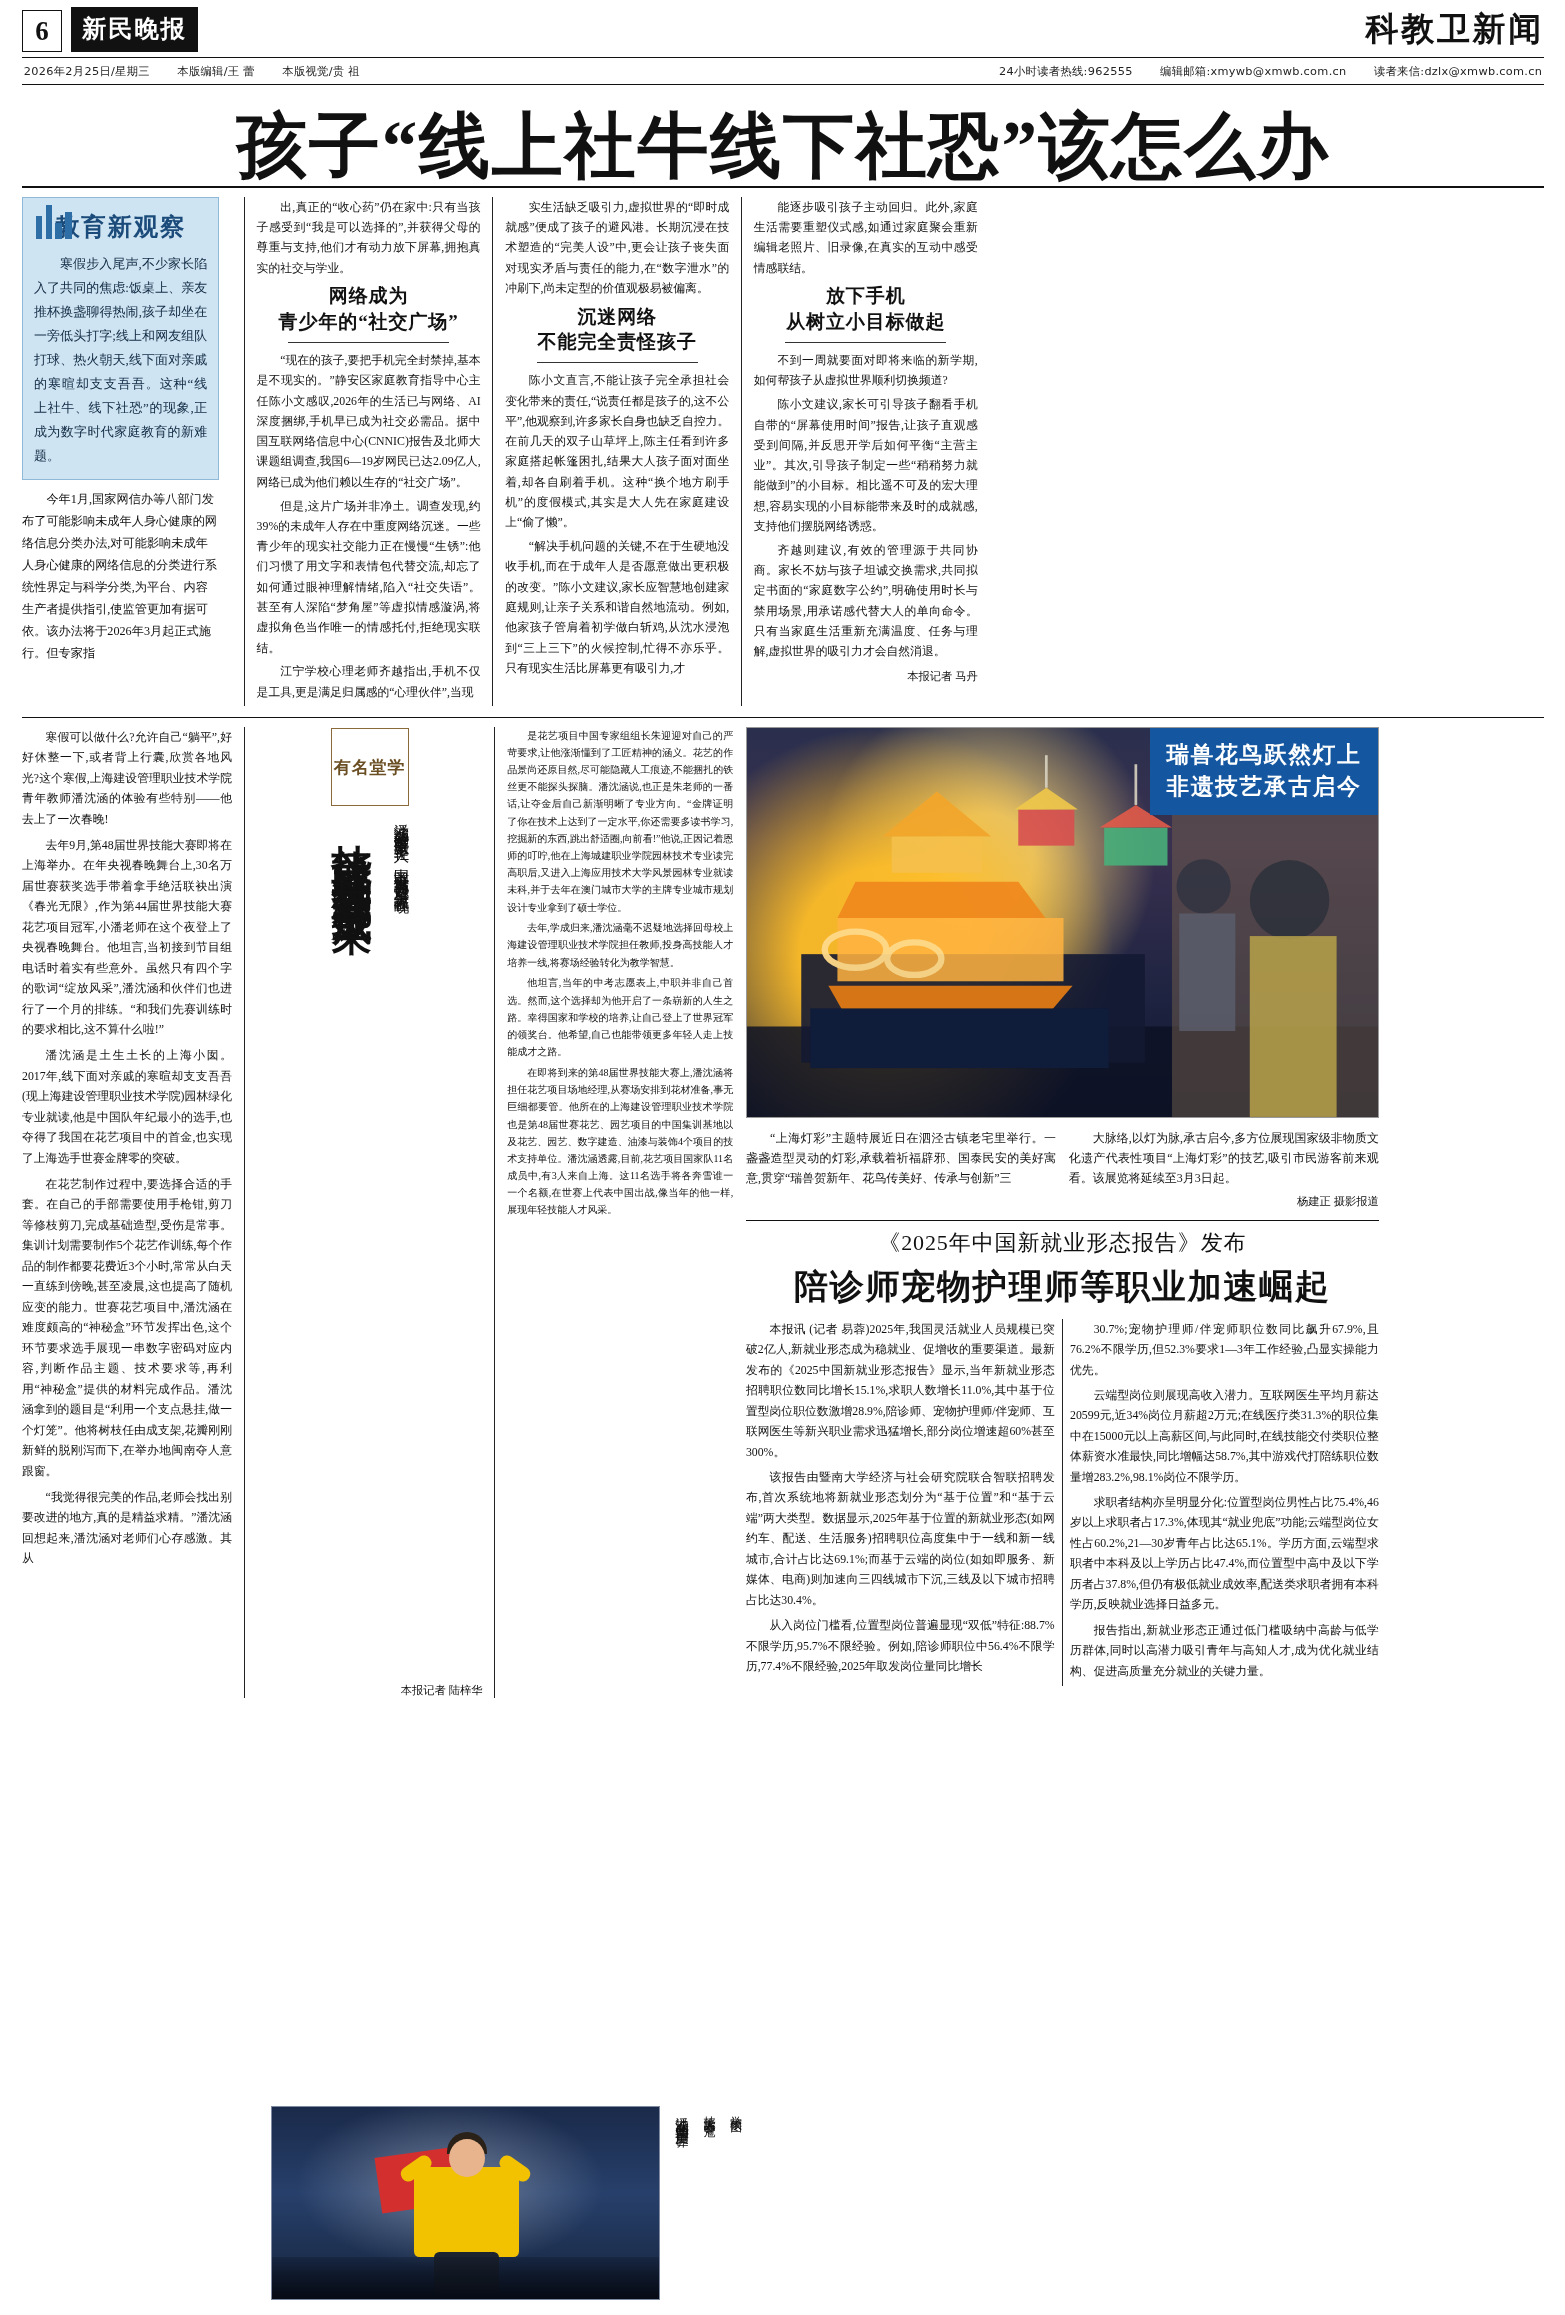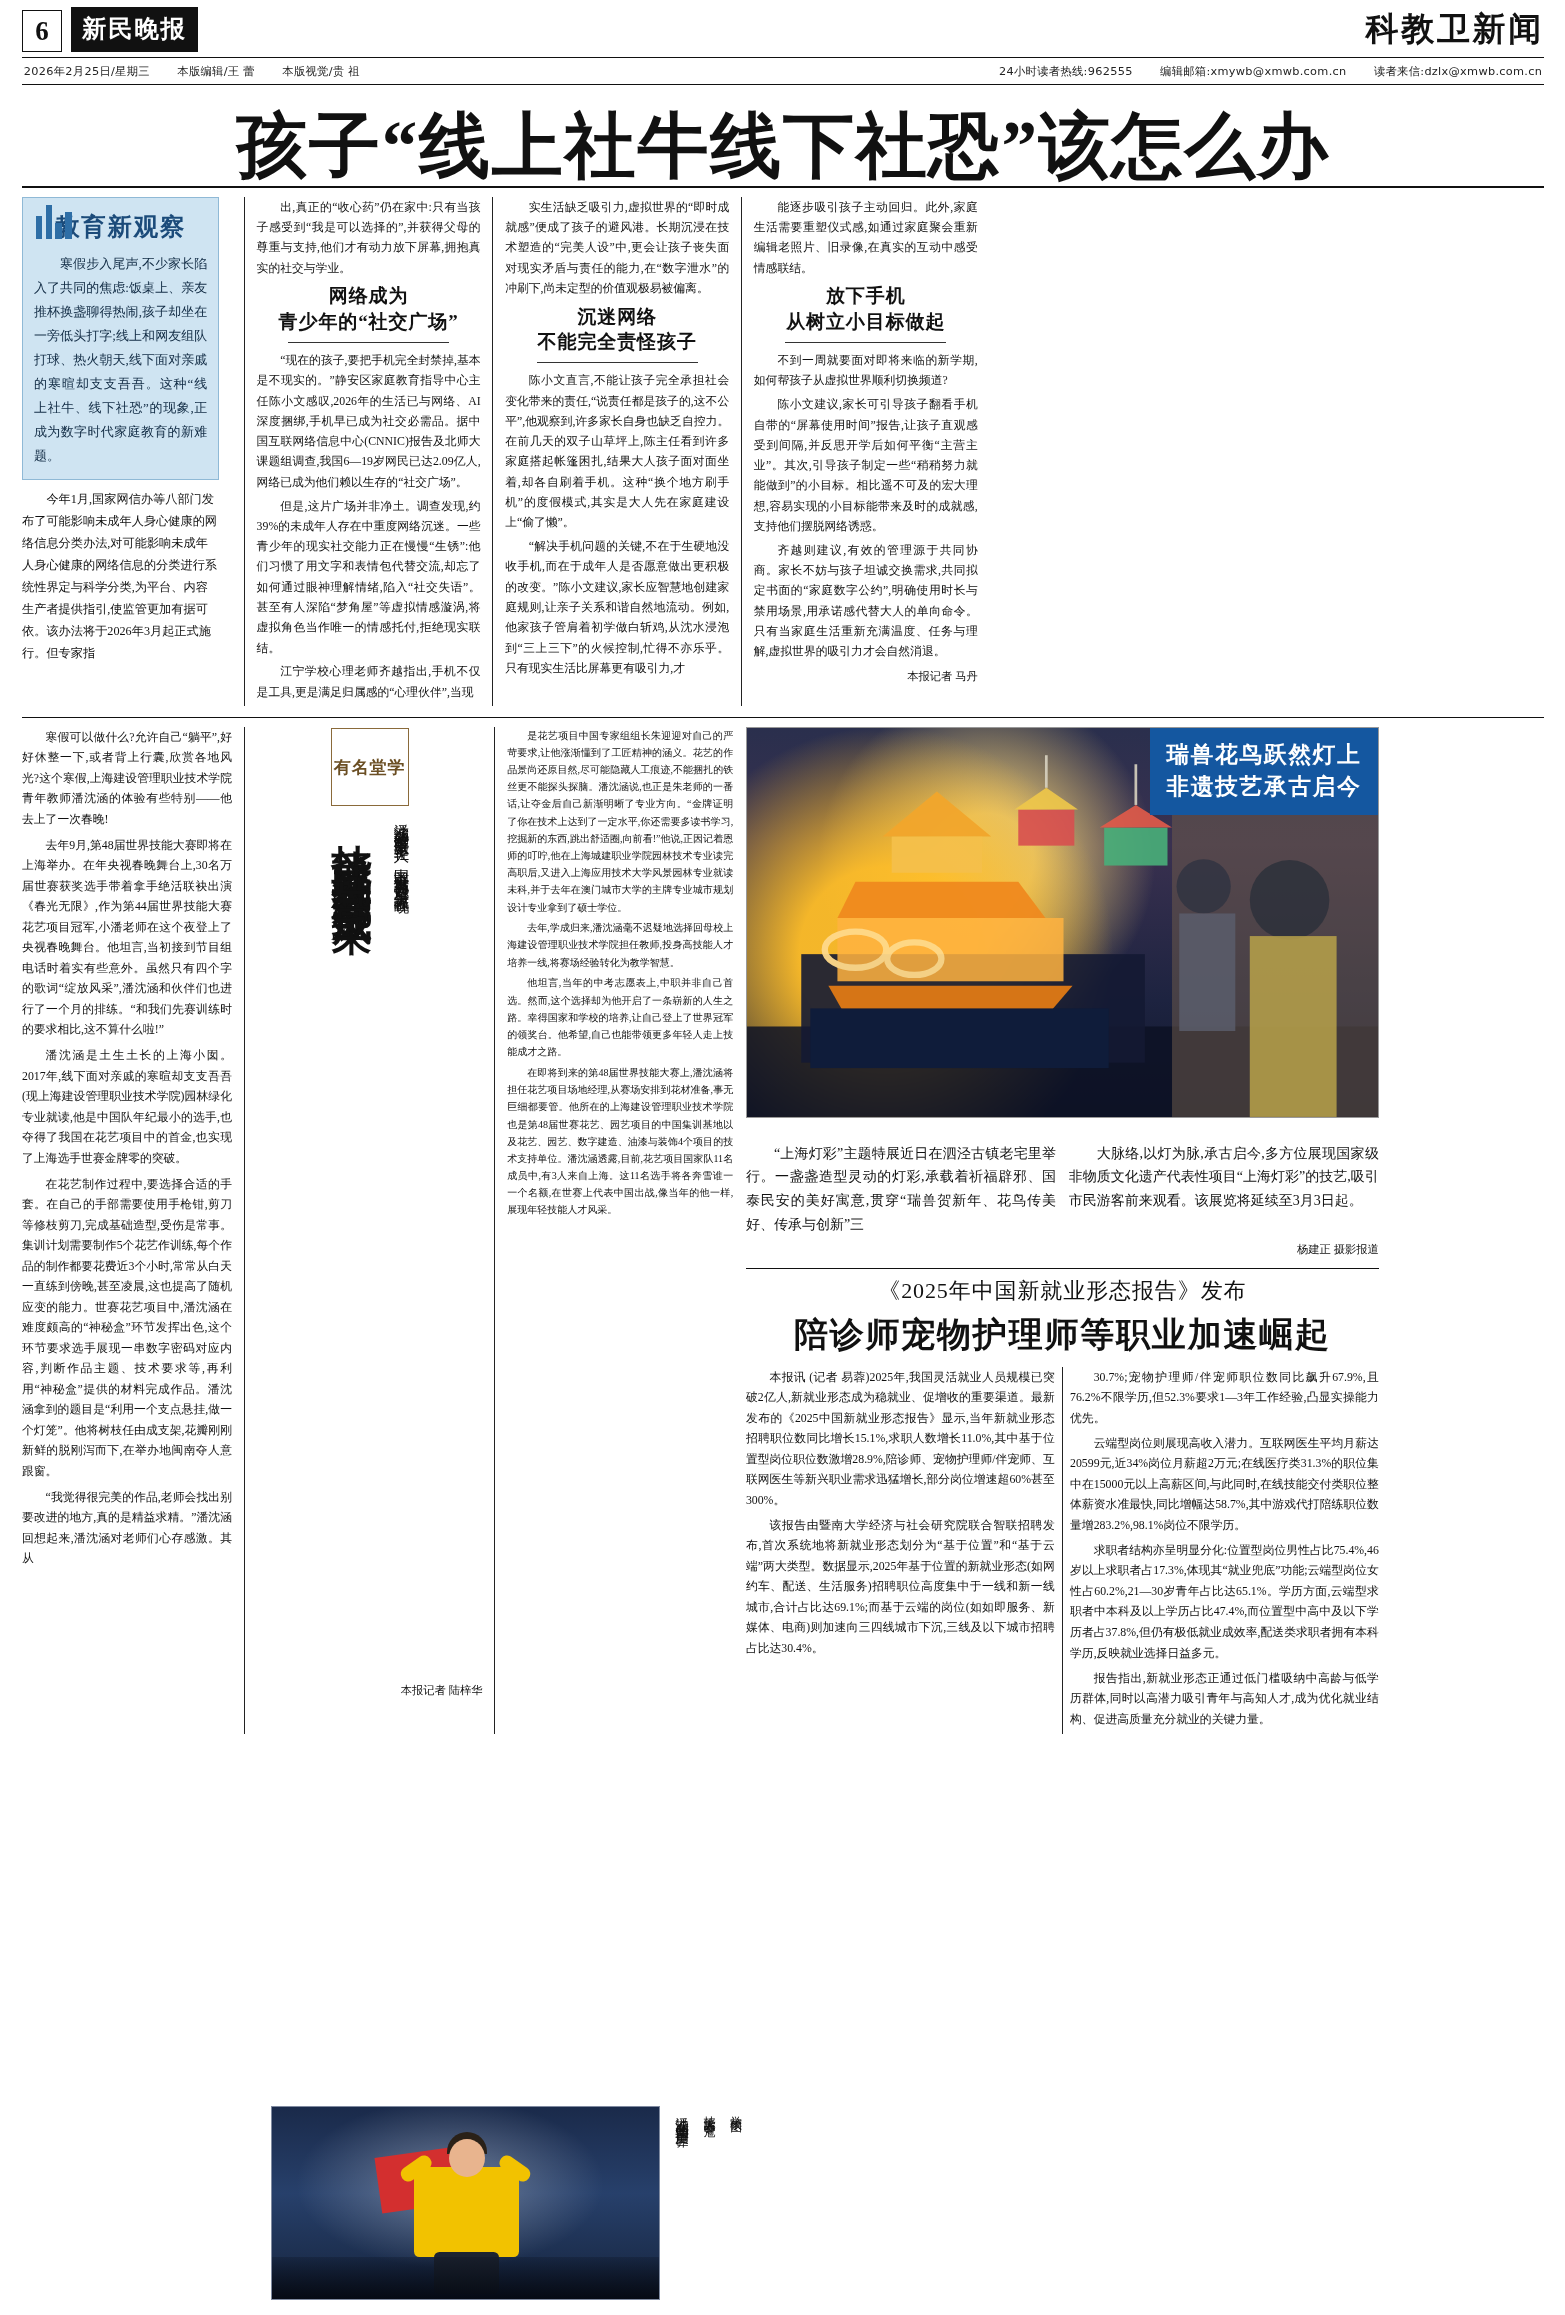--- a/index.html
+++ b/index.html
@@ -128,22 +128,22 @@
       radial-gradient(circle at 38% 34%, rgba(255,220,120,.85) 0 10%, rgba(255,200,60,0) 36%),
       linear-gradient(180deg,#2a2f4d 0%,#3a3150 30%,#1d2340 70%,#11162b 100%);
       position:relative; overflow:hidden;
   }
   .lantern-badge {
     position:absolute; right:0; top:0; background:#1457a0; color:#fff;
     font-family:"Liberation Serif",serif; font-weight:bold; font-size:22.6px;
     line-height:1.45; padding:11px 16.3px; letter-spacing:1.8px; text-align:center;
   }
   .photo-cap {
-    font-family:"Liberation Serif",serif; font-size:14px; line-height:1.7;
-    text-align:justify; margin-top:24px; display:flex; gap:12.7px;
+    font-family:"Liberation Serif",serif; font-size:12px; line-height:1.7;
+    text-align:justify; margin-top:10px; display:flex; gap:12.7px;
   }
   .photo-cap p { margin:0; text-indent:2em; flex:1; }
 
   .news2-rule { border-top:1.8px solid #111; margin:11px 0 7.2px 0; }
   .kicker { text-align:center; font-family:"Liberation Serif",serif; font-size:22px; margin:1.8px 0 5.4px 0; letter-spacing:0.9px;}
   .news2-head {
     text-align:center; font-family:"Liberation Serif",serif; font-weight:bold;
     font-size:34px; letter-spacing:1.8px; margin:1.8px 0 9px 0;
   }
   .news2-cols { display:flex; }
@@ -362,20 +362,21 @@
       <div class="byline">杨建正  摄影报道</div>
 
       <div class="news2-rule"></div>
       <div class="kicker">《2025年中国新就业形态报告》发布</div>
       <div class="news2-head">陪诊师宠物护理师等职业加速崛起</div>
 
       <div class="news2-cols">
         <div class="ncol">
           <p>本报讯 (记者 易蓉)2025年,我国灵活就业人员规模已突破2亿人,新就业形态成为稳就业、促增收的重要渠道。最新发布的《2025中国新就业形态报告》显示,当年新就业形态招聘职位数同比增长15.1%,求职人数增长11.0%,其中基于位置型岗位职位数激增28.9%,陪诊师、宠物护理师/伴宠师、互联网医生等新兴职业需求迅猛增长,部分岗位增速超60%甚至300%。</p>
           <p>该报告由暨南大学经济与社会研究院联合智联招聘发布,首次系统地将新就业形态划分为“基于位置”和“基于云端”两大类型。数据显示,2025年基于位置的新就业形态(如网约车、配送、生活服务)招聘职位高度集中于一线和新一线城市,合计占比达69.1%;而基于云端的岗位(如如即服务、新媒体、电商)则加速向三四线城市下沉,三线及以下城市招聘占比达30.4%。</p>
+          <p>从入岗位门槛看,位置型岗位普遍显现“双低”特征:88.7%不限学历,95.7%不限经验。例如,陪诊师职位中56.4%不限学历,77.4%不限经验,2025年取发岗位量同比增长</p>
         </div>
         <div class="vr"></div>
         <div class="ncol">
           <p>30.7%;宠物护理师/伴宠师职位数同比飙升67.9%,且76.2%不限学历,但52.3%要求1—3年工作经验,凸显实操能力优先。</p>
           <p>云端型岗位则展现高收入潜力。互联网医生平均月薪达20599元,近34%岗位月薪超2万元;在线医疗类31.3%的职位集中在15000元以上高薪区间,与此同时,在线技能交付类职位整体薪资水准最快,同比增幅达58.7%,其中游戏代打陪练职位数量增283.2%,98.1%岗位不限学历。</p>
           <p>求职者结构亦呈明显分化:位置型岗位男性占比75.4%,46岁以上求职者占17.3%,体现其“就业兜底”功能;云端型岗位女性占60.2%,21—30岁青年占比达65.1%。学历方面,云端型求职者中本科及以上学历占比47.4%,而位置型中高中及以下学历者占37.8%,但仍有极低就业成效率,配送类求职者拥有本科学历,反映就业选择日益多元。</p>
           <p>报告指出,新就业形态正通过低门槛吸纳中高龄与低学历群体,同时以高潜力吸引青年与高知人才,成为优化就业结构、促进高质量充分就业的关键力量。</p>
         </div>
       </div>
     </div>

